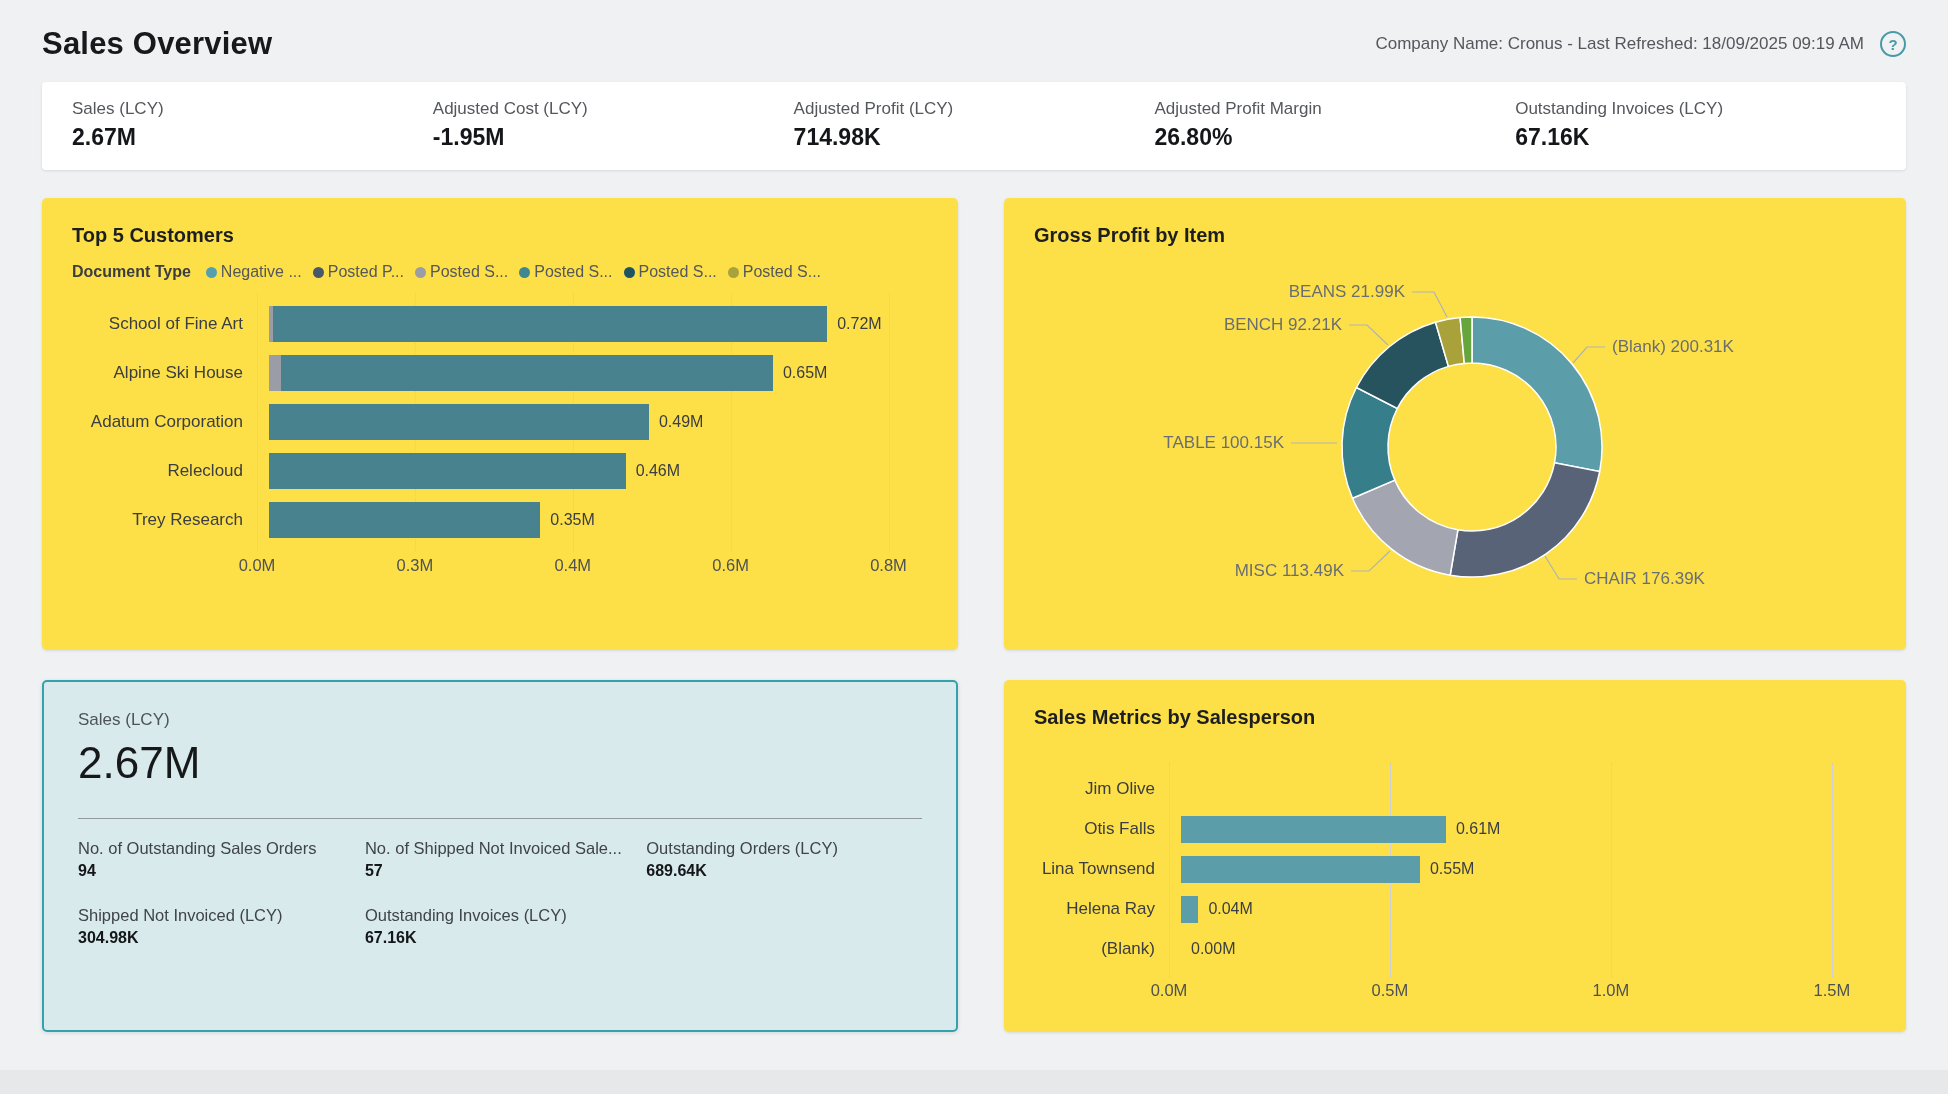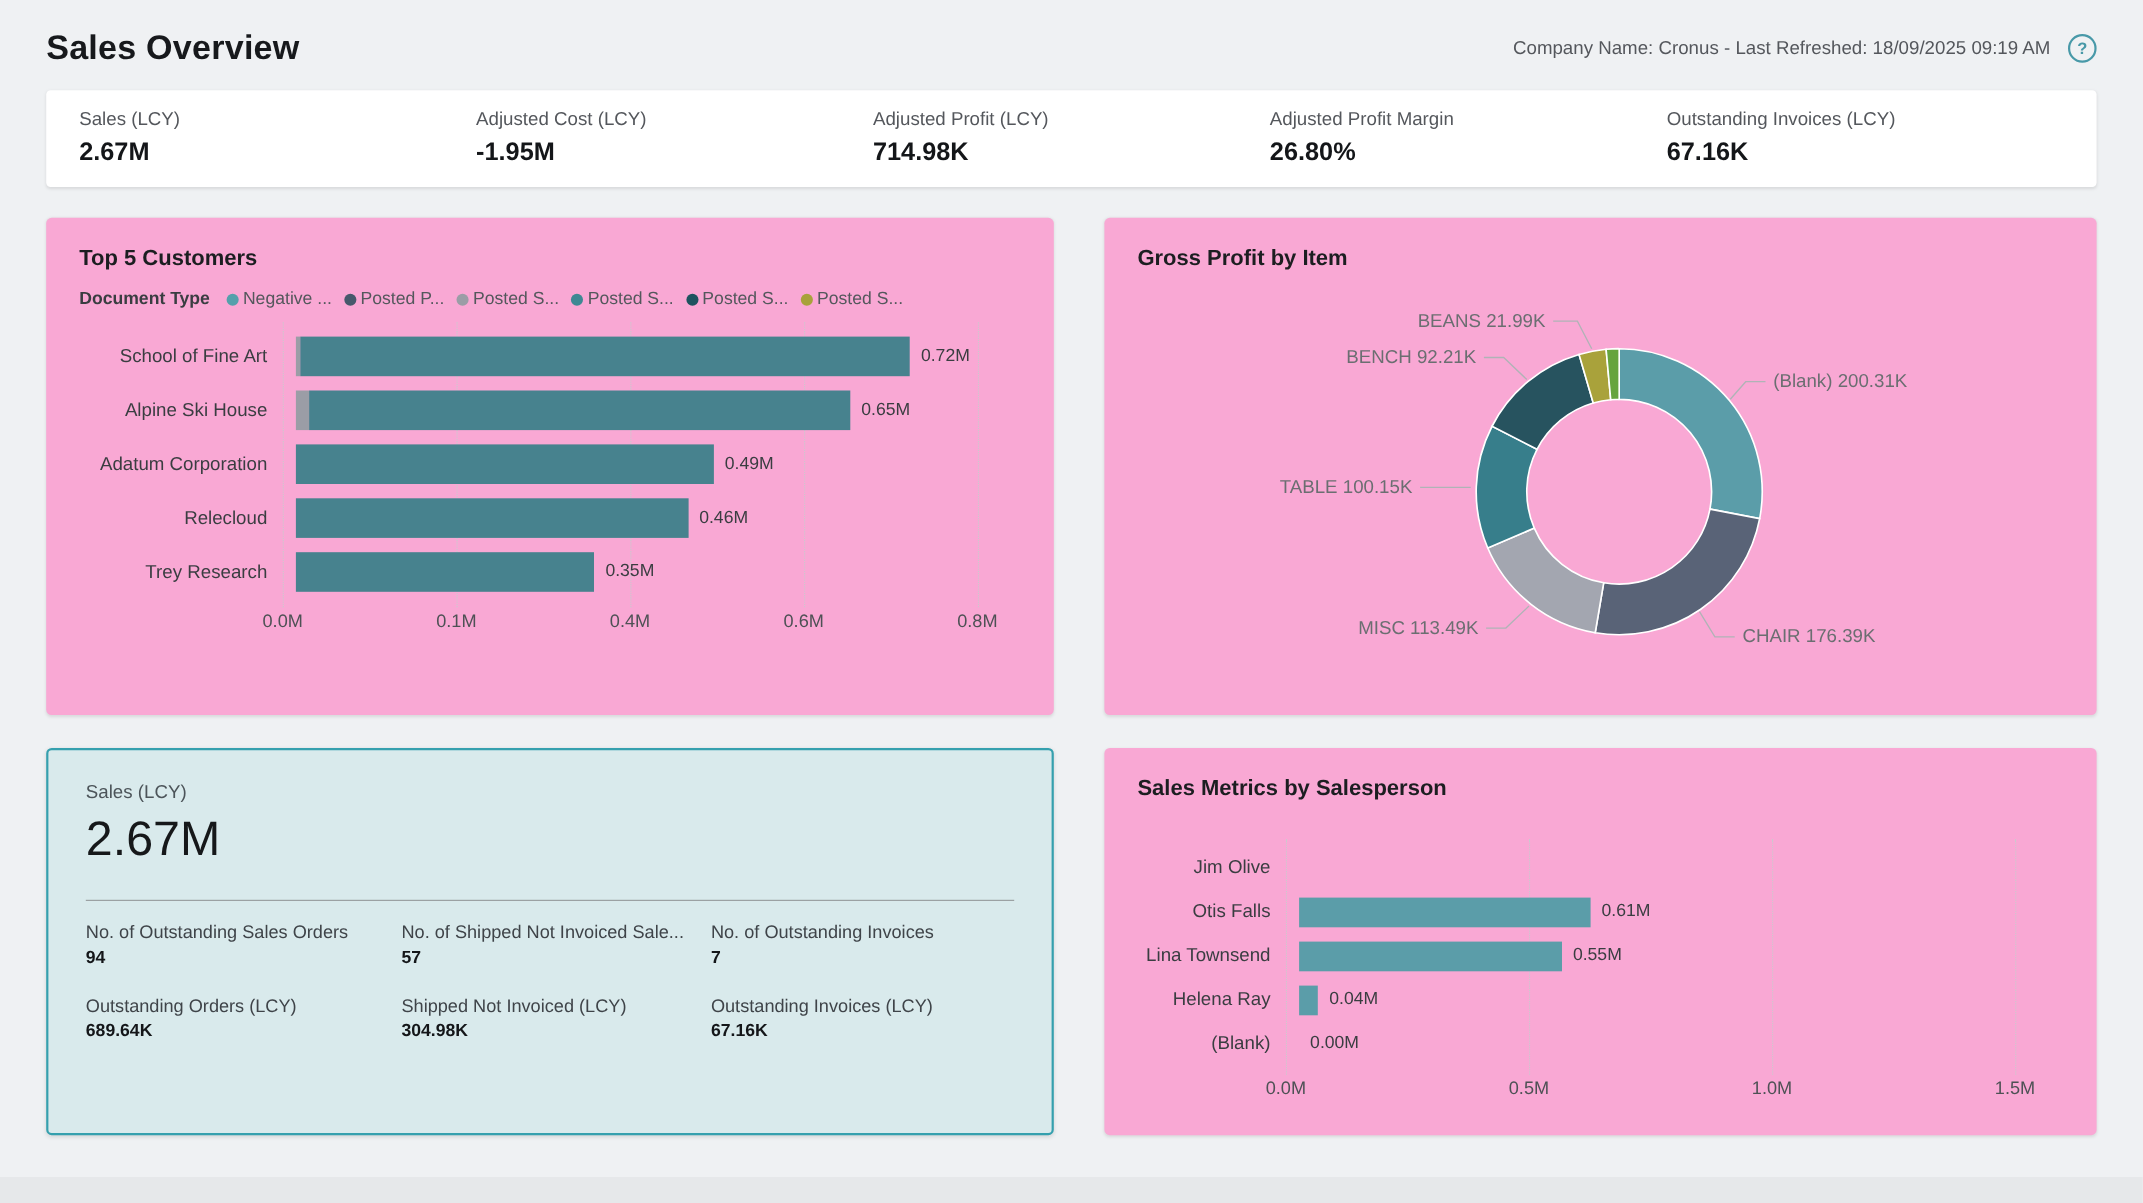--- a/index.html
+++ b/index.html
@@ -16,21 +16,21 @@
 
   
   .kpi-strip { margin:0 42px; background:#fff; border-radius:4px; box-shadow:0 1px 3px rgba(0,0,0,.10);
                display:grid; grid-template-columns:repeat(5,1fr); padding:17px 30px 19px 30px; }
   .kpi-label { font-size:17px; color:#54575c; margin-bottom:5px; }
   .kpi-value { font-size:23px; font-weight:700; color:#141619; }
 
   
   .main-grid { margin:28px 42px 0 42px; display:grid; grid-template-columns:916px 1fr;
                grid-template-rows:452px 352px; column-gap:46px; row-gap:30px; }
-  .card { background:#f9a8d4; border-radius:5px; box-shadow:0 1px 3px rgba(0,0,0,.10); padding:26px 30px; overflow:hidden; }
+  .card { background:#fde047; border-radius:5px; box-shadow:0 1px 3px rgba(0,0,0,.10); padding:26px 30px; overflow:hidden; }
   .card-title { font-size:20px; font-weight:700; color:#1c1e21; }
 
   
   .legend { margin-top:16px; display:flex; align-items:center; gap:11px; font-size:16px; color:#54575c; white-space:nowrap; overflow:hidden; }
   .legend-title { font-weight:700; color:#3a3d41; margin-right:4px; }
   .legend-item { display:flex; align-items:center; gap:4px; cursor:pointer; }
   .legend-dot { width:11px; height:11px; border-radius:50%; flex:0 0 auto; }
 
   
   .hbar { margin-top:18px; }
@@ -162,21 +162,21 @@
               <span class="bar-val">0.46M</span>
             </div>
             <div class="bar-line" style="top: 196px; height: 49px;">
               <div class="seg" style="width: 41.1765%; height: 36px; background: rgb(71, 130, 142);"></div>
               <span class="bar-val">0.35M</span>
             </div>
           </div>
       </div>
       <div class="hbar-axis" style="margin-left: 185px;">
           <span class="tick" style="left: 0%;">0.0M</span>
-          <span class="tick" style="left: 23.5294%;">0.1M</span>
+          <span class="tick" style="left: 23.5294%;">0.3M</span>
           <span class="tick" style="left: 47.0588%;">0.4M</span>
           <span class="tick" style="left: 70.5882%;">0.6M</span>
           <span class="tick" style="left: 94.1176%;">0.8M</span>
         </div>
     </div>
   </div>
 
   <div class="card">
     <div class="card-title">Gross Profit by Item</div>
     <div class="donut-wrap">
@@ -211,24 +211,20 @@
     <div class="sales-metrics">
       <div class="metric">
         <div class="metric-label">No. of Outstanding Sales Orders</div>
         <div class="metric-value">94</div>
       </div>
       <div class="metric">
         <div class="metric-label">No. of Shipped Not Invoiced Sale...</div>
         <div class="metric-value">57</div>
       </div>
       <div class="metric">
-        <div class="metric-label">No. of Outstanding Invoices</div>
-        <div class="metric-value">7</div>
-      </div>
-      <div class="metric">
         <div class="metric-label">Outstanding Orders (LCY)</div>
         <div class="metric-value">689.64K</div>
       </div>
       <div class="metric">
         <div class="metric-label">Shipped Not Invoiced (LCY)</div>
         <div class="metric-value">304.98K</div>
       </div>
       <div class="metric">
         <div class="metric-label">Outstanding Invoices (LCY)</div>
         <div class="metric-value">67.16K</div>

